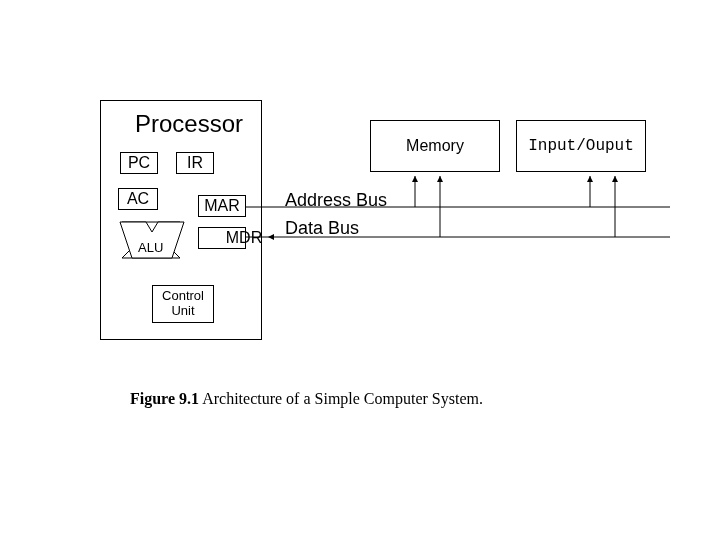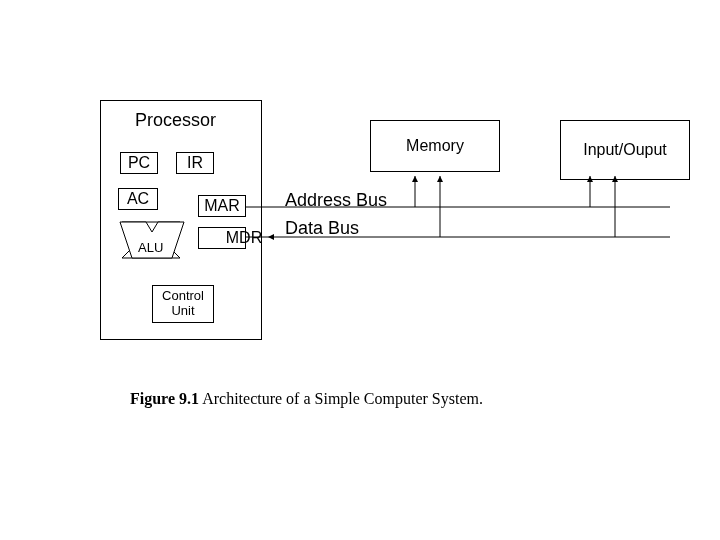--- a/index.html
+++ b/index.html
@@ -25,21 +25,21 @@
     align-items: center;
     justify-content: center;
     font-size: 16px;
   }
   .label {
     position: absolute;
     font-size: 18px;
   }
   .processor-title {
     position: absolute;
-    font-size: 18px;
+    font-size: 24px;
   }
   .caption {
     position: absolute;
     font-size: 16px;
     font-family: "Times New Roman", Times, serif;
   }
   .caption b { font-weight: bold; }
   svg { position: absolute; left: 0; top: 0; }
 </style>
 </head>
@@ -82,21 +82,21 @@
 
   <div class="box" style="left:152px; top:285px; width:62px; height:38px; font-size:13px; text-align:center; line-height:1.15;">
     <span style="white-space:pre;">Control
 Unit</span>
   </div>
 
   <div class="box" style="left:370px; top:120px; width:130px; height:52px;">
     <span>Memory</span>
   </div>
 
-  <div class="box" style="left:560px; top:120px; width:130px; height:60px;">
+  <div class="box" style="left:516px; top:120px; width:130px; height:52px;font-family:Liberation Mono, monospace;">
     <span>Input/Ouput</span>
   </div>
 
   <div class="label" style="left:285px; top:190px;">Address Bus</div>
   <div class="label" style="left:285px; top:218px;">Data Bus</div>
 
   <svg width="720" height="540">
     <defs>
       <marker id="arrow" markerWidth="8" markerHeight="8" refX="6" refY="3" orient="auto">
         <path d="M0,0 L6,3 L0,6 Z" fill="#000"></path>

